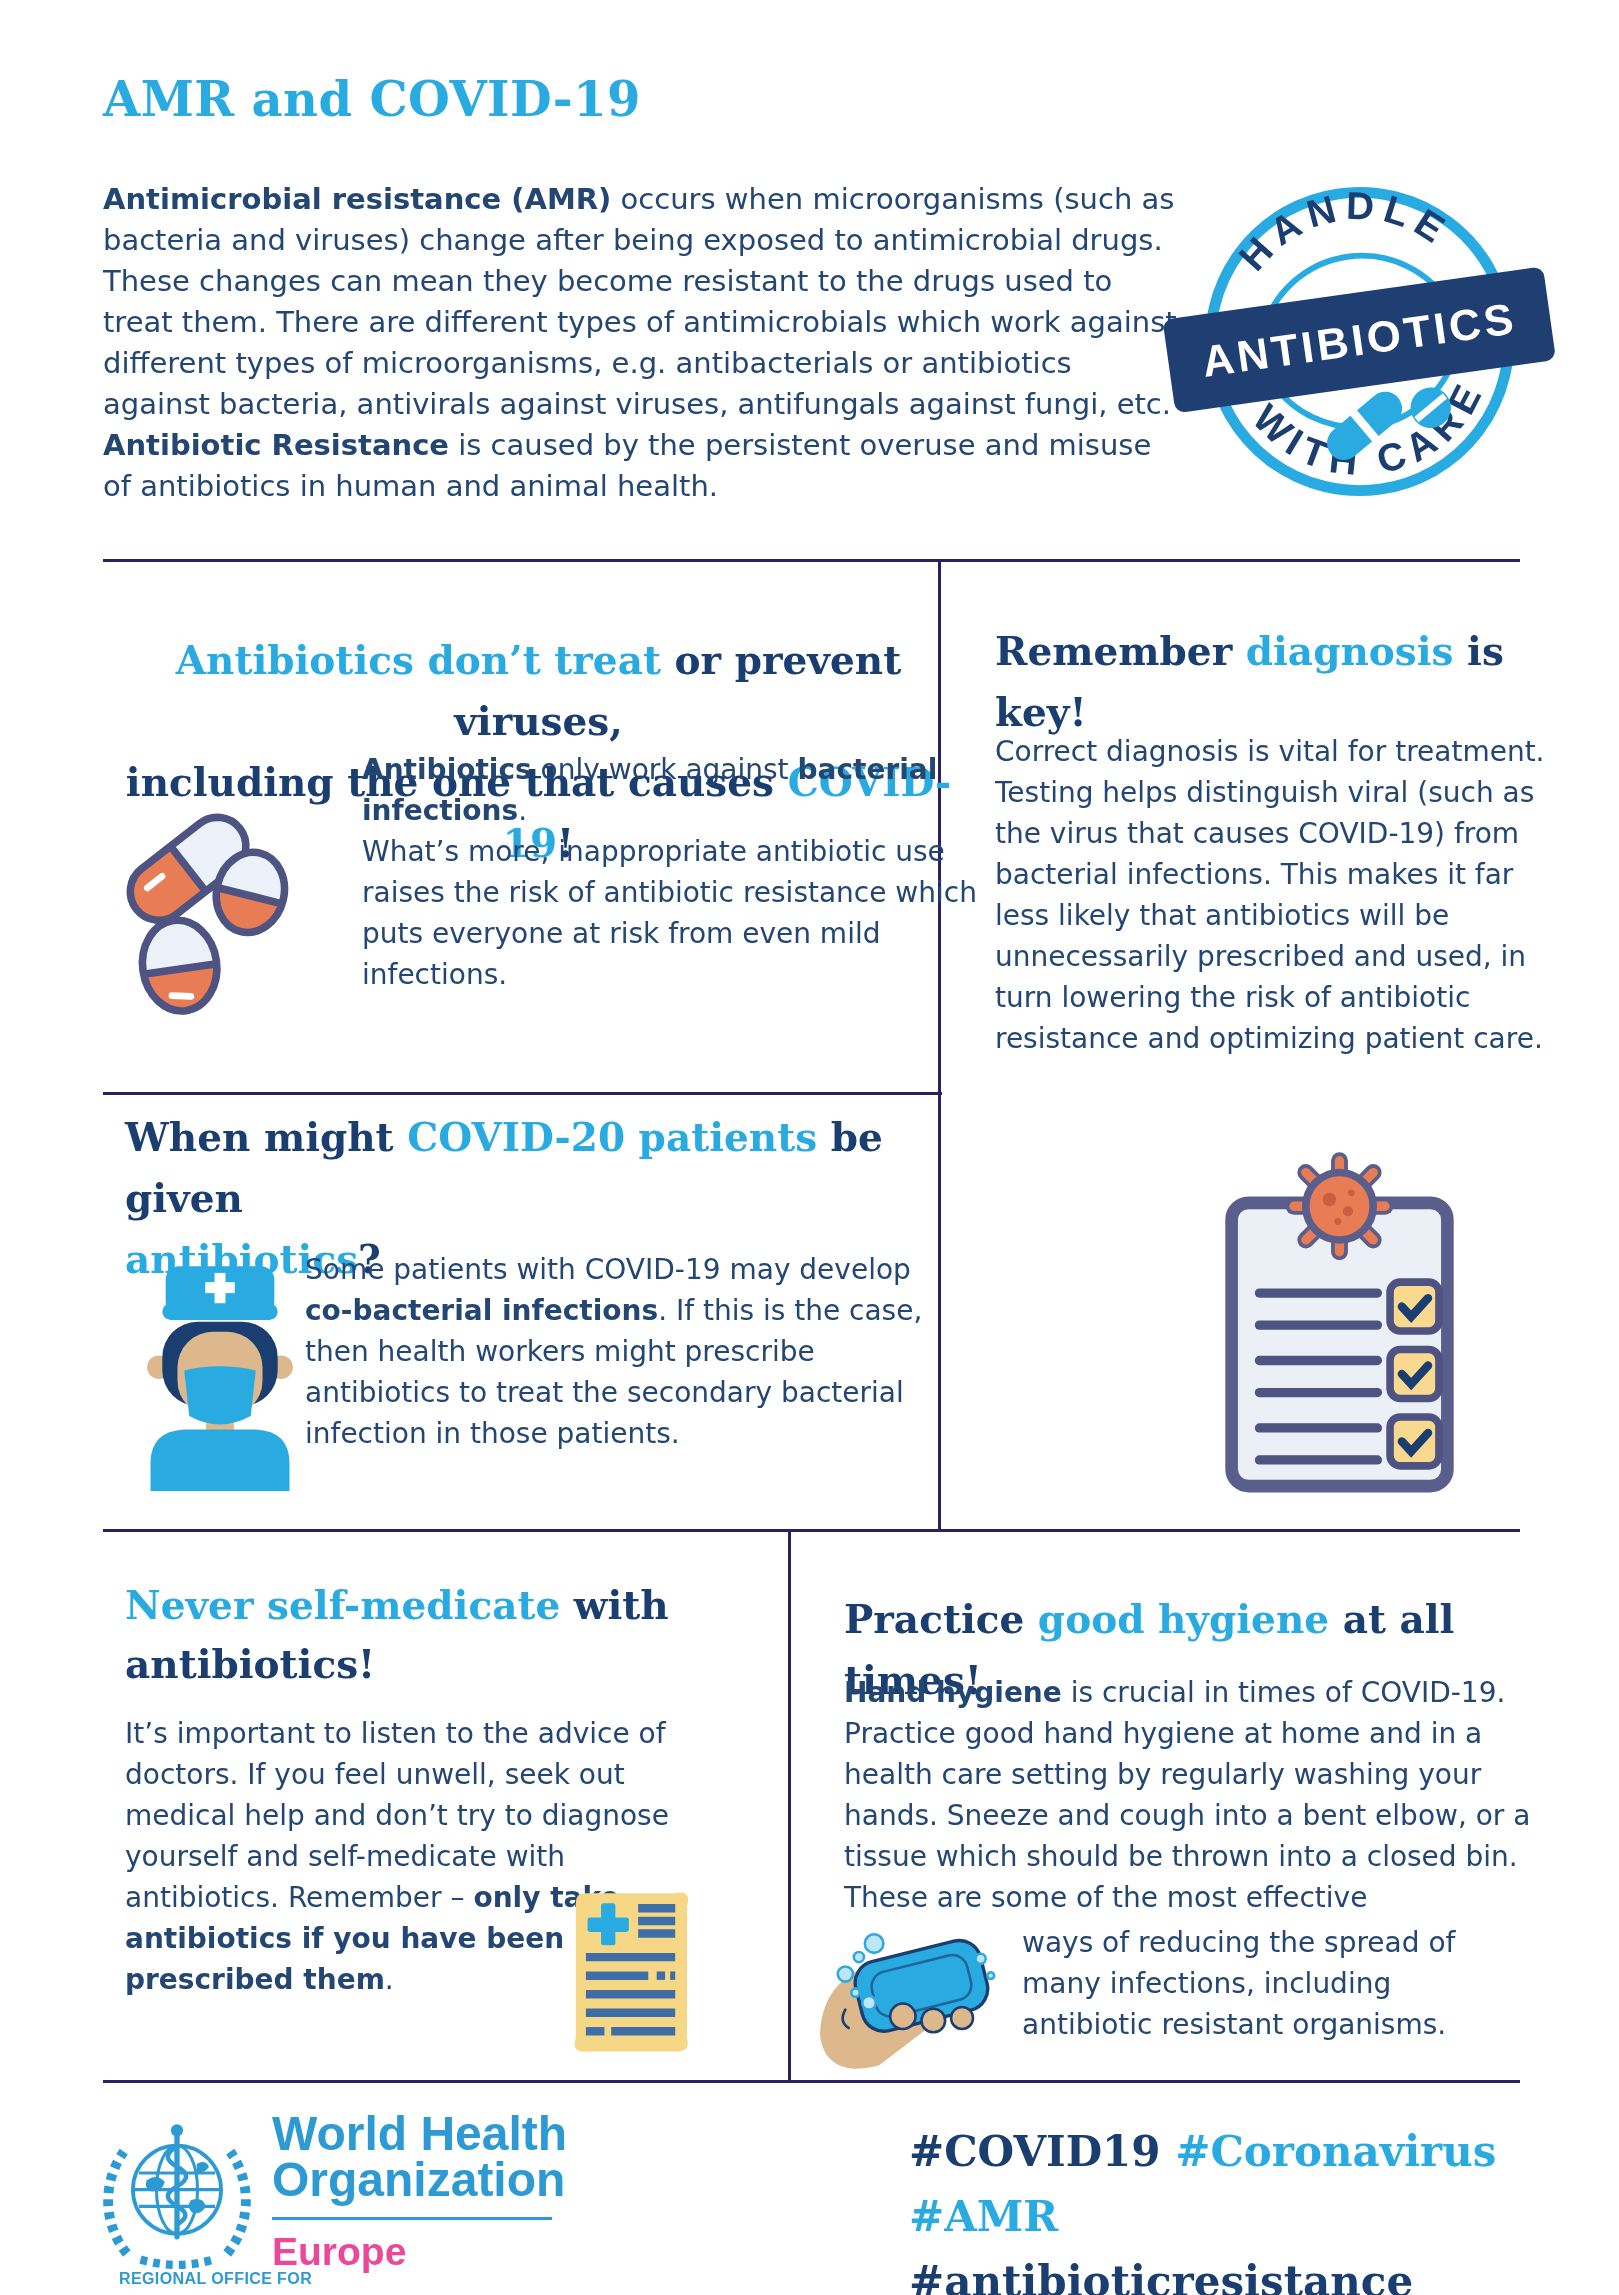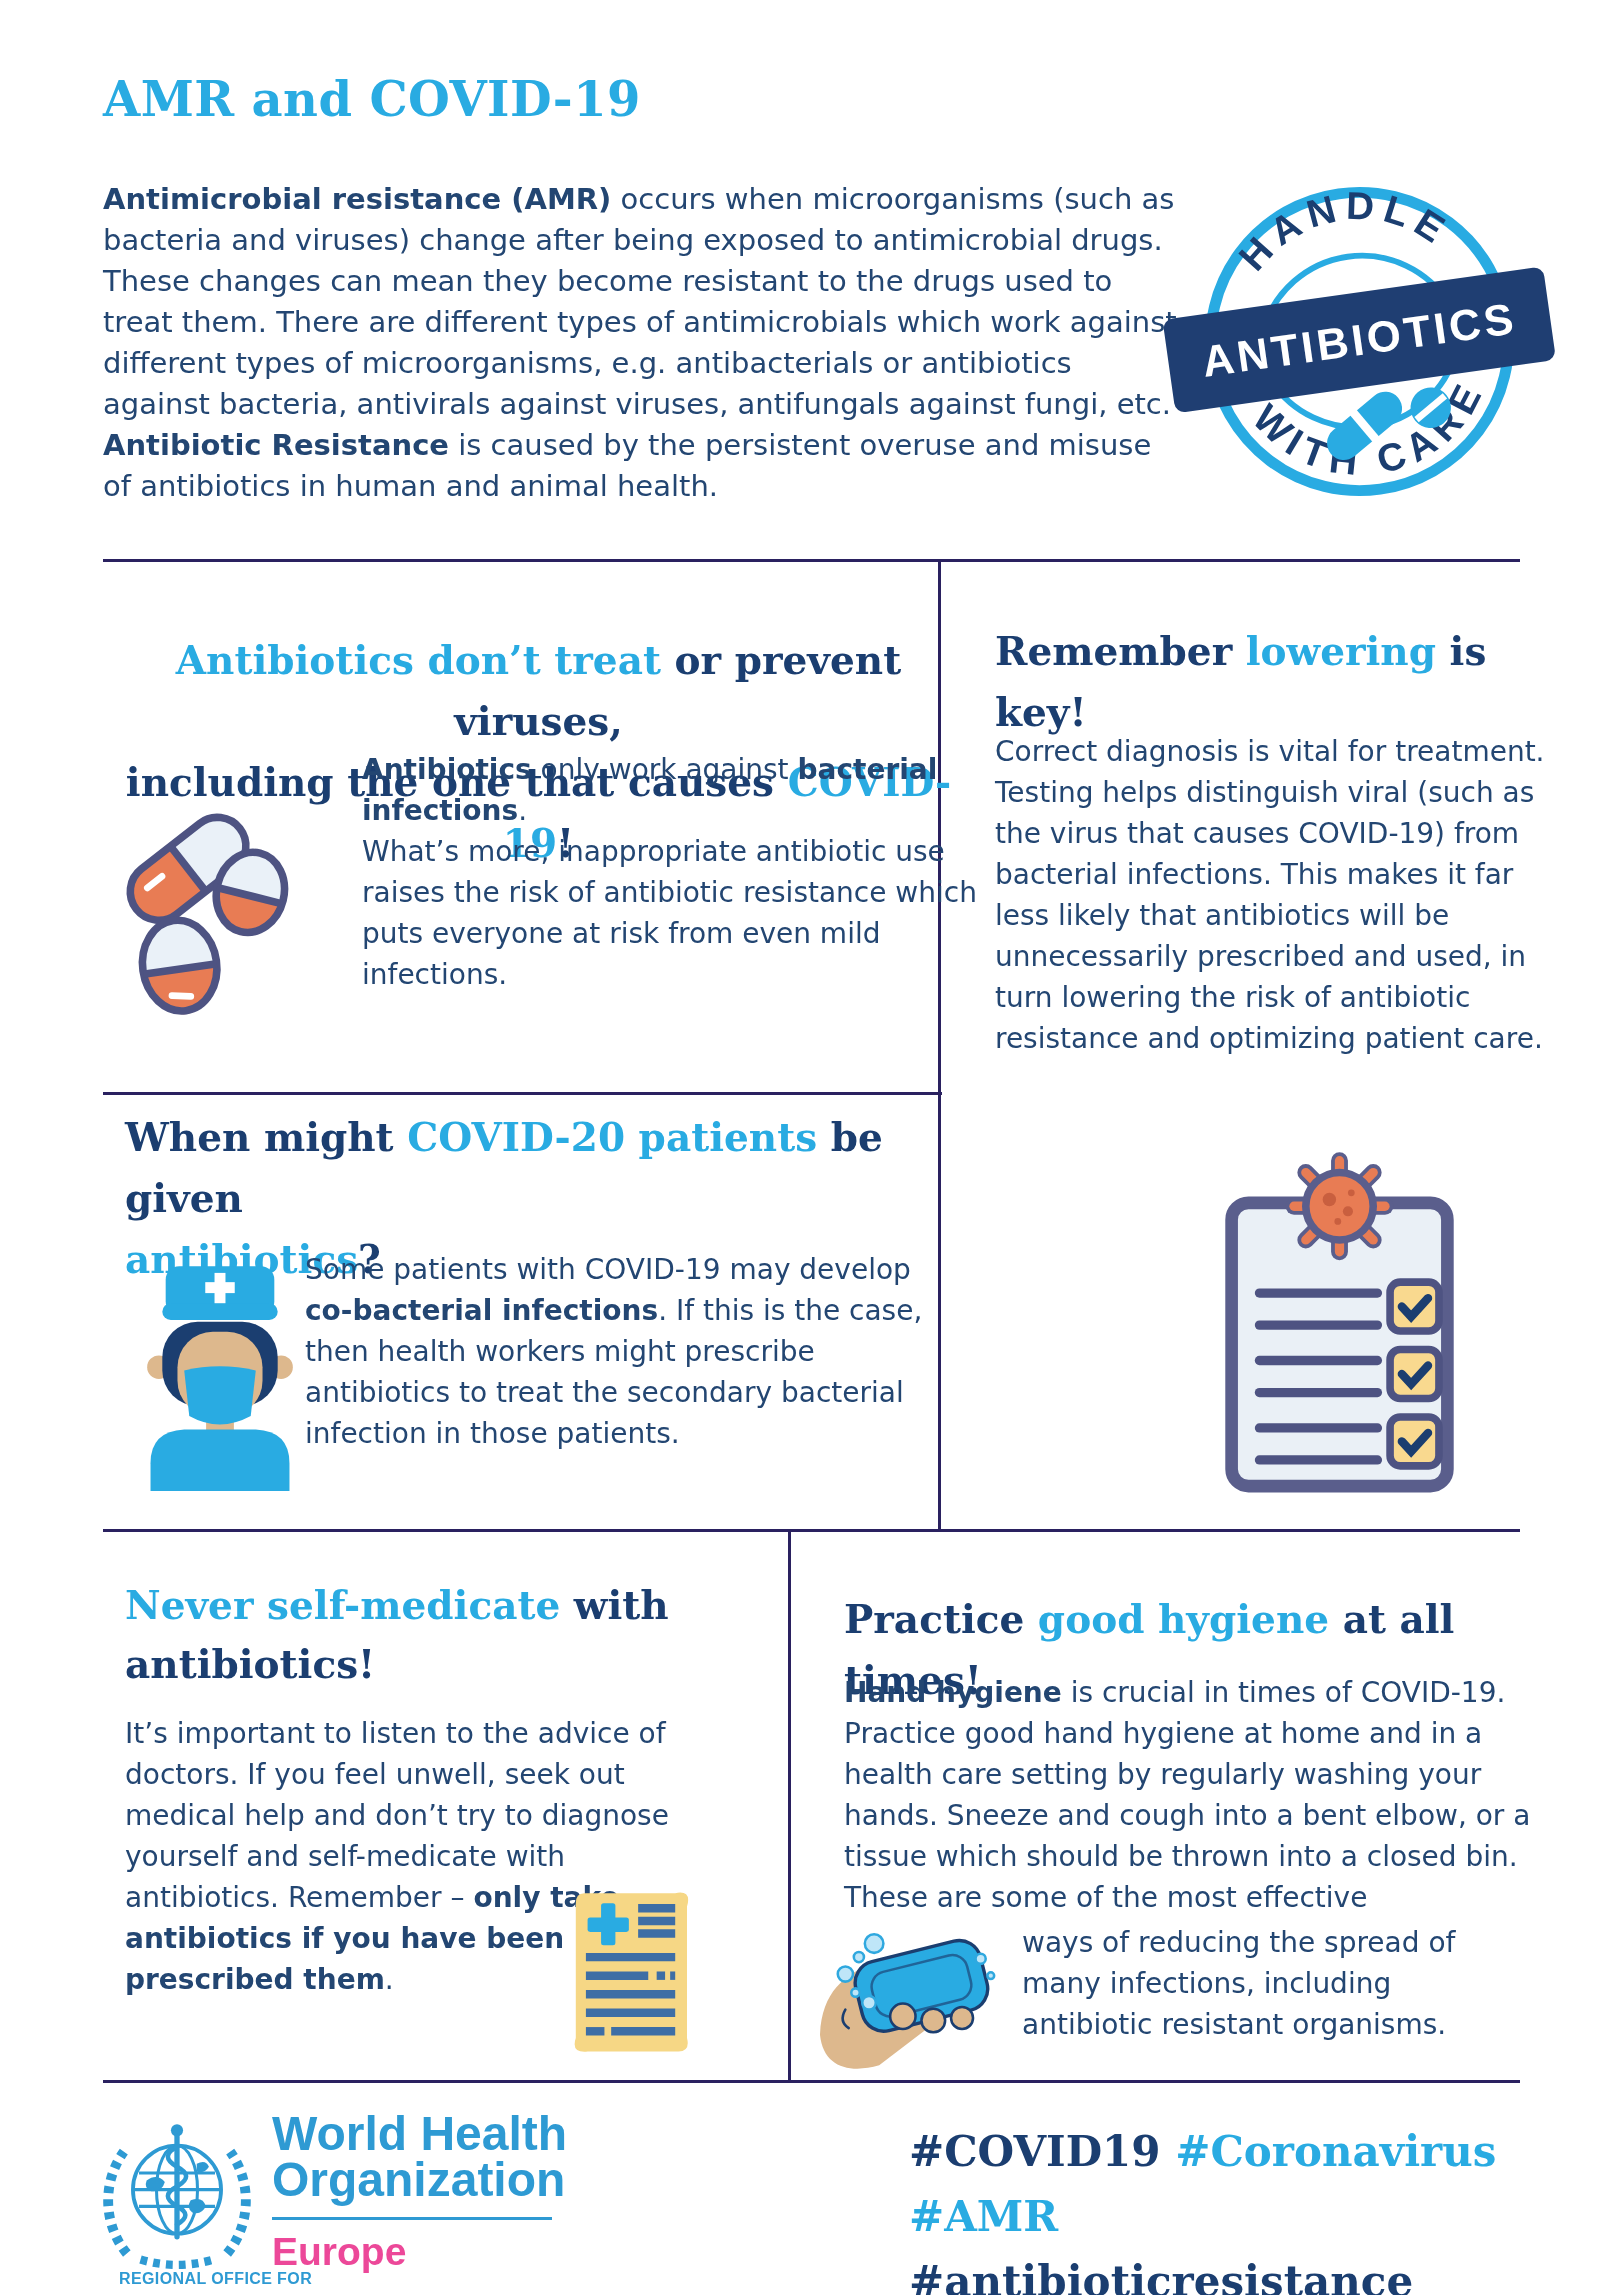--- a/index.html
+++ b/index.html
@@ -86,21 +86,21 @@
         <path d="M-44,4 A44,54 0 0 0 44,4 Z" fill="#E87C54"></path>
         <ellipse cx="0" cy="0" rx="44" ry="54" fill="none" stroke="#4E5382" stroke-width="9"></ellipse>
         <line x1="-44" y1="4" x2="44" y2="4" stroke="#4E5382" stroke-width="9"></line>
         <line x1="-14" y1="34" x2="8" y2="38" stroke="#ffffff" stroke-width="8" stroke-linecap="round"></line>
       </g>
     </svg>
   </div>
 
   <p class="body-txt abs" style="left:314px;top:749px;width:641px;margin-left:48px;"><span class="b">Antibiotics</span><span> only work against </span><span class="b">bacterial infections</span><span>.</span><br><span>What’s more, inappropriate antibiotic use raises the risk of antibiotic resistance which puts everyone at risk from even mild infections.</span></p>
 
-  <h2 class="h serif abs" style="left:995px;top:621px;width:523px;"><span class="navy">Remember </span><span class="blue">lowering</span><span class="navy"> is key!</span></h2>
+  <h2 class="h serif abs" style="left:995px;top:621px;width:523px;"><span class="navy">Remember </span><span class="blue">diagnosis</span><span class="navy"> is key!</span></h2>
 
   <p class="body-txt abs" style="left:995px;top:731px;width:553px;">Correct diagnosis is vital for treatment. Testing helps distinguish viral (such as the virus that causes COVID-19) from bacterial infections. This makes it far less likely that antibiotics will be unnecessarily prescribed and used, in turn lowering the risk of antibiotic resistance and optimizing patient care.</p>
 
   <div class="abs" style="left:1213px;top:1154px;width:253px;height:354px;">
     <svg width="253" height="354" viewBox="0 0 300 420">
       <rect x="22" y="58" width="256" height="336" rx="20" fill="#EAF0F6" stroke="#5A5E8C" stroke-width="15"></rect>
       <g transform="translate(150,62)">
         <g stroke="#5A5E8C" stroke-width="20" stroke-linecap="round">
           <line x1="0" y1="-38" x2="0" y2="-54"></line>
             <line x1="0" y1="38" x2="0" y2="54"></line>

